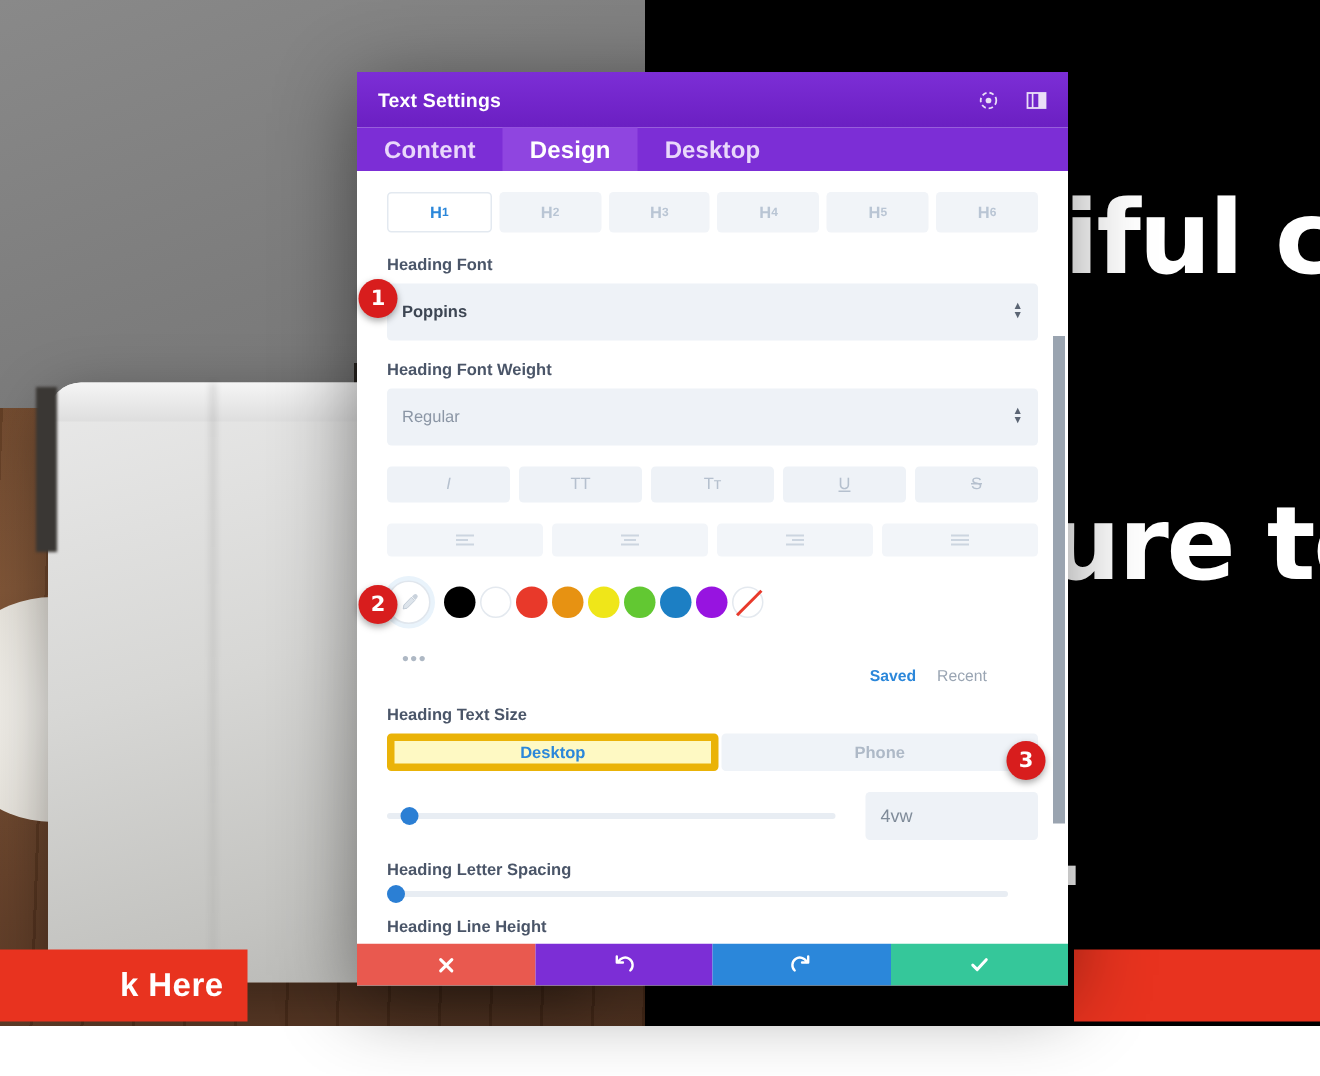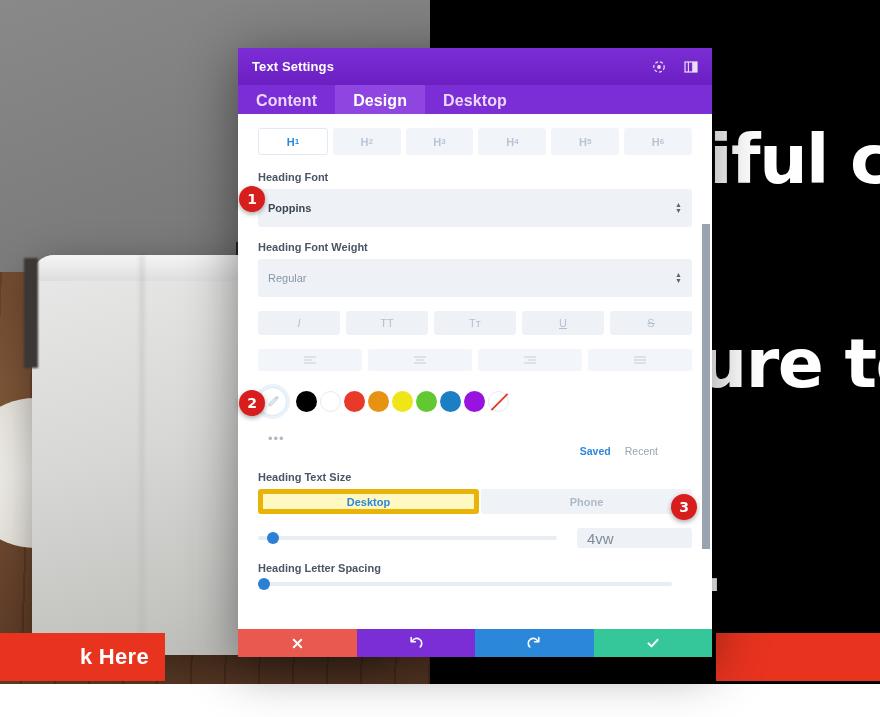--- a/index.html
+++ b/index.html
@@ -153,23 +153,23 @@
              display:flex; align-items:center; justify-content:center;
              font-size:11px; color:#aeb9c7; cursor:pointer; font-weight:600; }
   .dev-btn.active { background:#fef9c3; border:5px solid #eab308; color:#2b87da; }
 
   
   .slider-row { display:flex; align-items:center; margin-top:14px; }
   .slider { flex:1; height:4px; background:#e8edf3; border-radius:2px; position:relative;
             margin-right:20px; cursor:pointer; }
   .slider .knob { position:absolute; top:-4px; width:12px; height:12px;
                   border-radius:50%; background:#2b7fd4; }
-  .val-box { width:115px; height:20px; background:#eef2f7; border-radius:3px;
+  .val-box { width:115px; height:32px; background:#eef2f7; border-radius:3px;
              display:flex; align-items:center; padding:0 10px;
-             font-size:15px; color:#7f8b99; cursor:text; }
+             font-size:12px; color:#7f8b99; cursor:text; }
 
   .modal-footer { height:28px; display:flex; flex:none; }
   .fbtn { flex:1; display:flex; align-items:center; justify-content:center;
           cursor:pointer; color:#fff; }
   .fbtn.cancel { background:#e9594f; }
   .fbtn.undo { background:#7c2ed6; }
   .fbtn.redo { background:#2b87da; }
   .fbtn.save { background:#35c79a; }
   .fbtn svg { display:block; }
 
@@ -389,20 +389,21 @@
 
     <div class="field-label">Heading Letter Spacing</div>
     <div class="slider-row" style="margin-top:8px;">
       <div class="slider">
         <div class="knob" style="left:0%"></div>
       </div>
     </div>
 
     <div class="gap"></div>
 
+    <div class="field-label">Heading Line Height</div>
 
   </div>
 
   <div class="modal-footer">
     <div class="fbtn cancel">
       <span>
         <svg width="13" height="13" viewBox="0 0 14 14">
             <g stroke="#ffffff" stroke-width="2.2" stroke-linecap="round">
               <line x1="3" y1="3" x2="11" y2="11"></line>
               <line x1="11" y1="3" x2="3" y2="11"></line>

